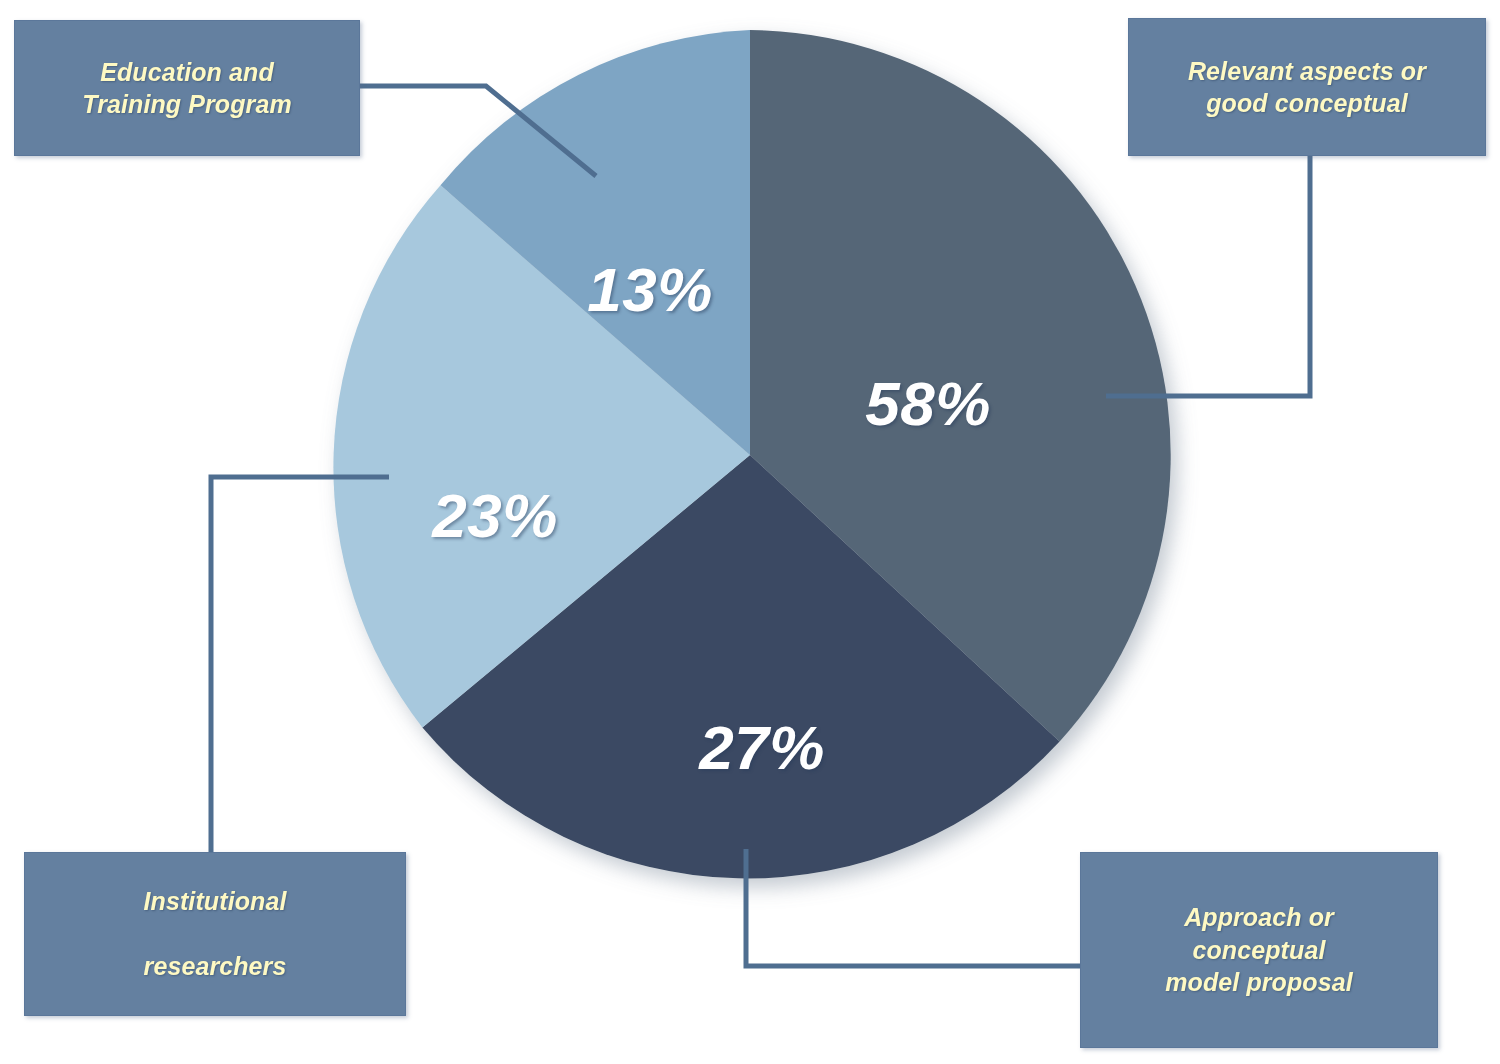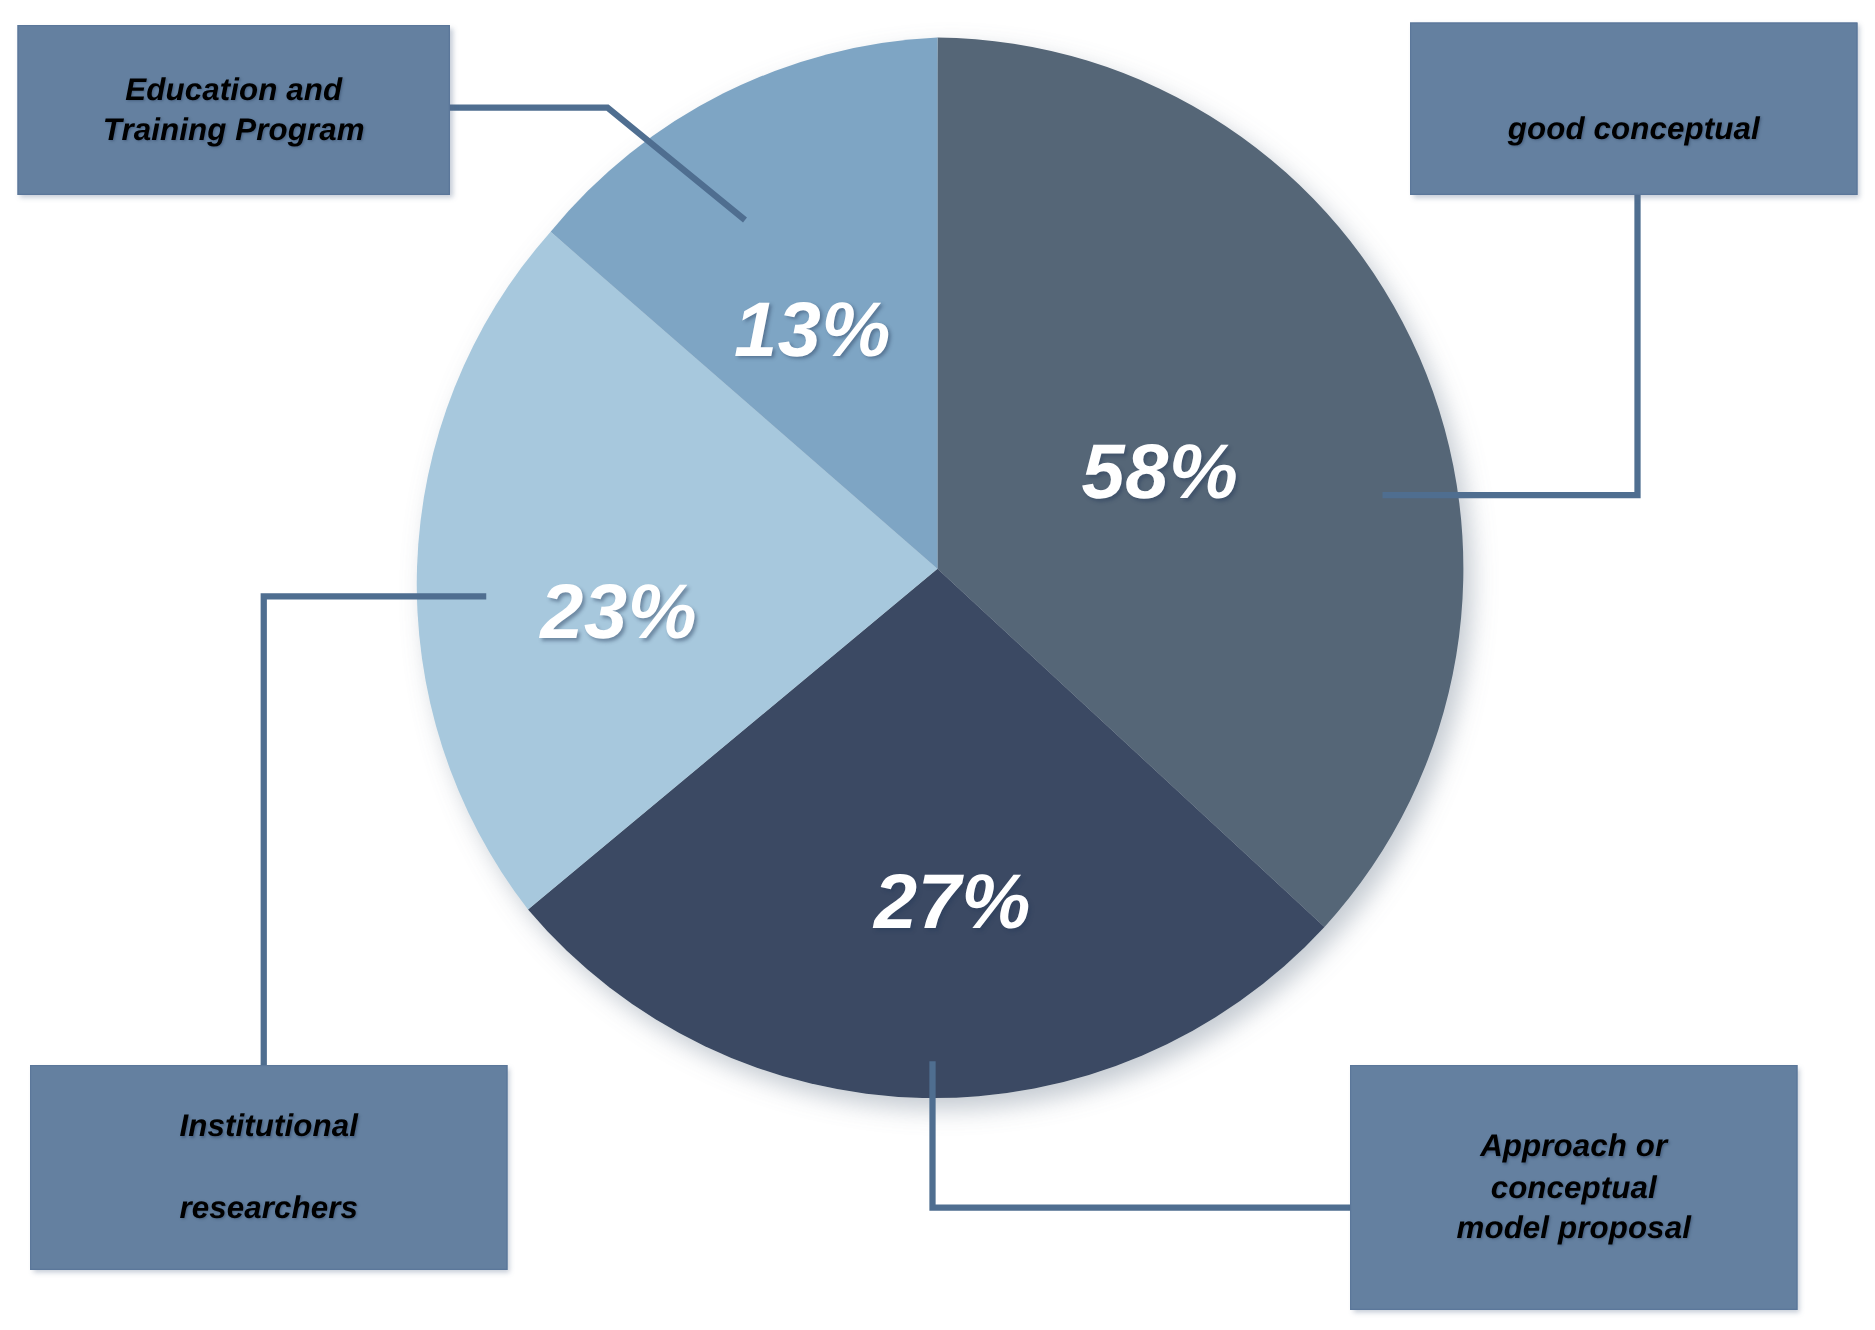--- a/index.html
+++ b/index.html
@@ -24,21 +24,21 @@
   }
 
   
   .callout {
     position: absolute;
     box-sizing: border-box;
     display: flex;
     align-items: center;
     justify-content: center;
     text-align: center;
-    color: #000000;
+    color: #fef9c3;
     font-weight: bold;
     font-style: italic;
     font-size: 25px;
     line-height: 1.30;
     letter-spacing: 0.1px;
     padding: 6px 12px;
     background: #6480a0;
     border: 1px solid #5b7characters;
     border: 1px solid #5b779a;
     box-shadow: 2px 2px 4px rgba(90,110,140,0.35);
@@ -55,20 +55,21 @@
   .slice-label {
     position: absolute;
     color: #ffffff;
     font-weight: bold;
     font-style: italic;
     font-size: 62px;
     letter-spacing: 0.5px;
     text-shadow: 2px 2px 3px rgba(40,60,90,0.45);
     white-space: nowrap;
     z-index: 4;
+    margin-top: 25px;
   }
   #label-37 { left: 928px; top: 378px; transform: translate(-50%, -50%); }
   #label-27 { left: 762px; top: 722px; transform: translate(-50%, -50%); font-style: italic; }
   #label-23 { left: 495px; top: 490px; transform: translate(-50%, -50%); }
   #label-13 { left: 650px; top: 264px; transform: translate(-50%, -50%); }
 </style>
 </head>
 <body>
 
 <svg id="canvas" viewBox="0 0 1500 1064" xmlns="http://www.w3.org/2000/svg">
@@ -104,21 +105,21 @@
 
 <div class="callout" id="callout-education">
   <div>
     <span>Education and</span><br>
     <span>Training Program</span>
   </div>
 </div>
 
 <div class="callout" id="callout-relevant">
   <div>
-    <br>
+    <span>Relevant aspects or</span><br>
     <span>good conceptual</span>
   </div>
 </div>
 
 <div class="callout" id="callout-institution">
   <div>
     <span>Institutional</span><br>
     <br>
     <span>researchers</span>
   </div>

